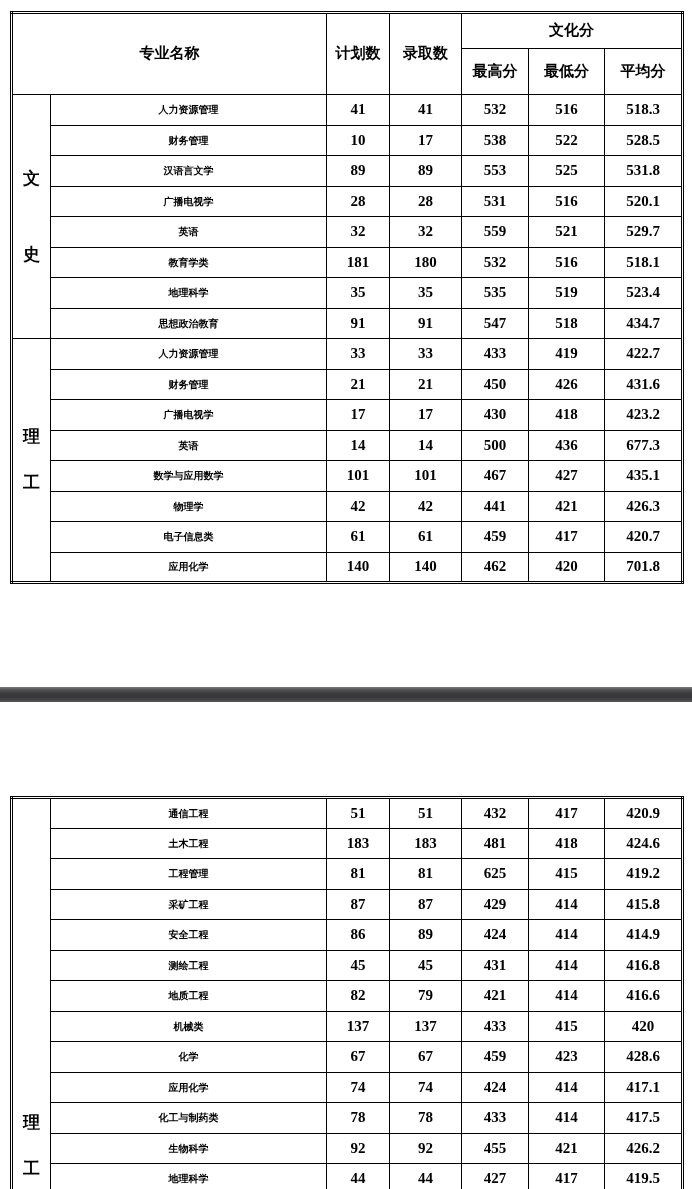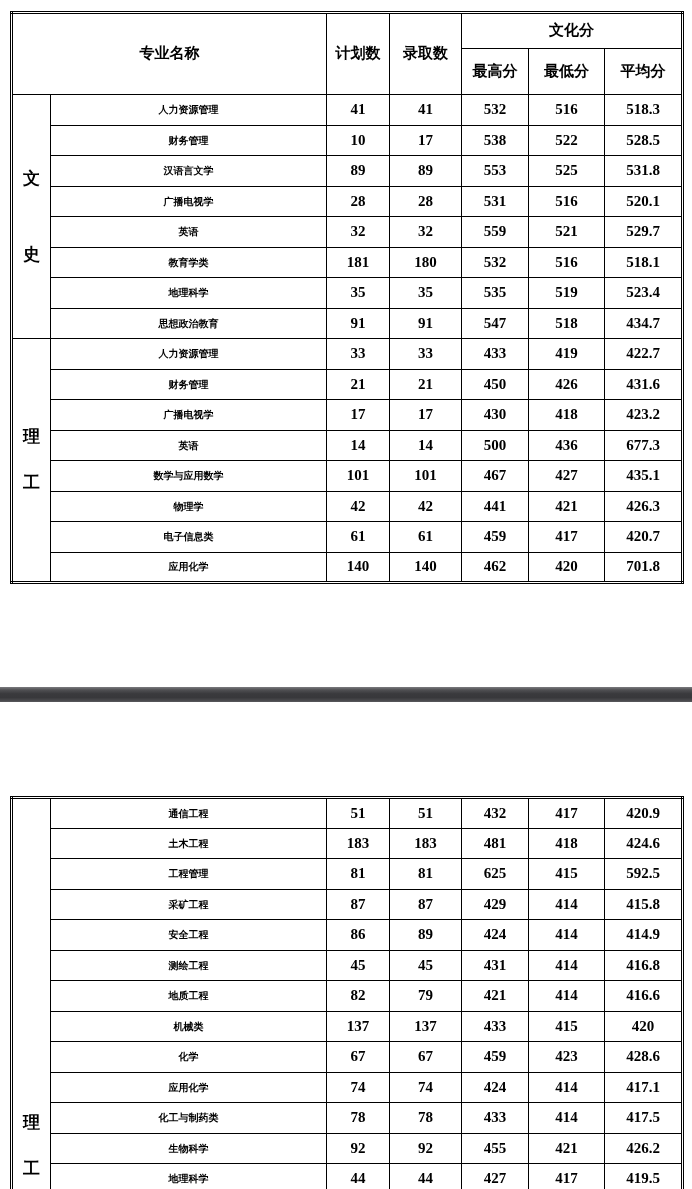--- a/index.html
+++ b/index.html
@@ -277,21 +277,21 @@
           <td class="num-cell">481</td>
           <td class="num-cell">418</td>
           <td class="num-cell">424.6</td>
         </tr>
         <tr class="data-row">
           <td class="major-cell">工程管理</td>
           <td class="num-cell">81</td>
           <td class="num-cell">81</td>
           <td class="num-cell">625</td>
           <td class="num-cell">415</td>
-          <td class="num-cell">592.5</td>
+          <td class="num-cell">419.2</td>
         </tr>
         <tr class="data-row">
           <td class="major-cell">采矿工程</td>
           <td class="num-cell">87</td>
           <td class="num-cell">87</td>
           <td class="num-cell">429</td>
           <td class="num-cell">414</td>
           <td class="num-cell">415.8</td>
         </tr>
         <tr class="data-row">

